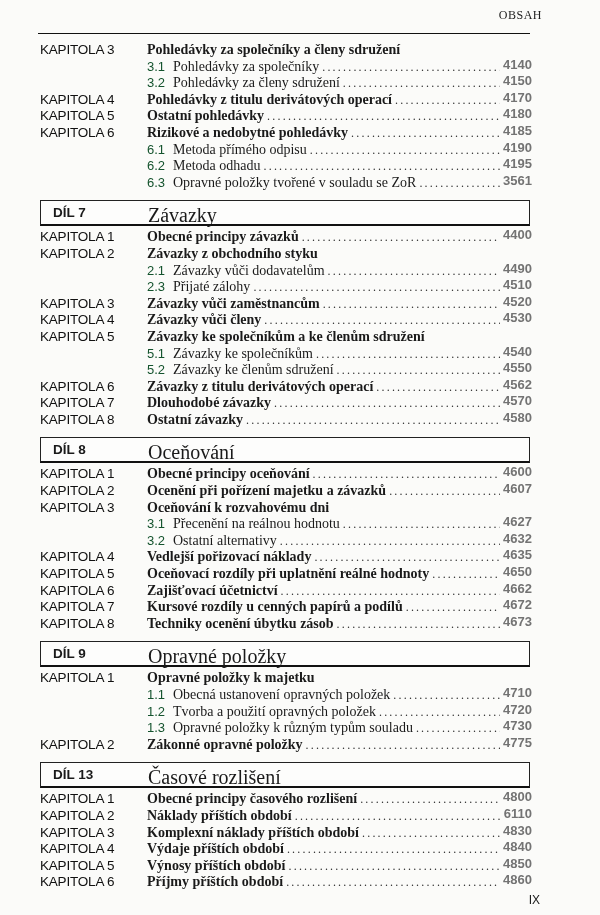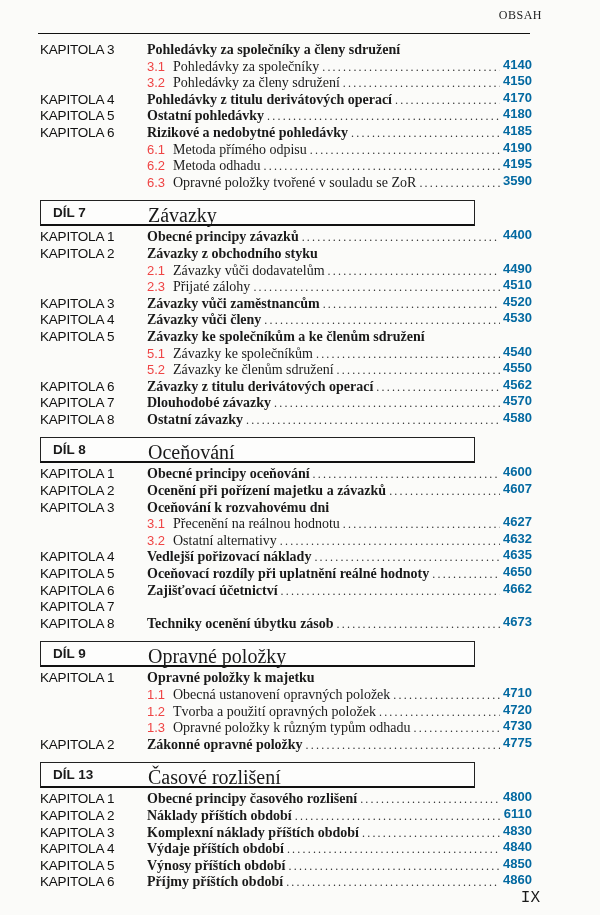--- a/index.html
+++ b/index.html
@@ -11,33 +11,33 @@
   .running-head {
     position: absolute; right: 70px; top: 8px; font-family: "Liberation Serif", serif;
     font-size: 12px; letter-spacing: 0.5px; color: #222;
   }
   .head-rule { position: absolute; left: 38px; width: 492px; top: 33px; height: 0; border-top: 1.5px solid #111; }
   .content { position: absolute; left: 38px; top: 42px; width: 494px; }
   .row { position: relative; height: 16.6px; line-height: 16.6px; font-size: 14px; }
   .kap { position: absolute; left: 2px; top: 0; font-family: "Liberation Sans", sans-serif; font-size: 13.5px; color: #111; letter-spacing: -0.2px; }
   .entry { position: absolute; left: 109px; right: 0; top: 0; display: flex; align-items: baseline; white-space: nowrap; overflow: hidden; }
   .entry.sub { left: 109px; }
-  .num { font-family: "Liberation Sans", sans-serif; font-size: 13px; width: 26px; flex: none; color: #ef4444; }
+  .num { font-family: "Liberation Sans", sans-serif; font-size: 13px; width: 26px; flex: none; color: #14532d; }
   .title { flex: none; }
   .title.bold { font-weight: bold; }
   .dots { flex: 1 1 auto; overflow: hidden; margin: 0 3px; color: #333; letter-spacing: 2.2px; font-size: 12px; }
   .dots::after { content: "........................................................................................................................"; }
-  .page-no { flex: none; font-family: "Liberation Sans", sans-serif; font-weight: bold; color: #0369a1; font-size: 13px; position: relative; top: -2px; }
+  .page-no { flex: none; font-family: "Liberation Sans", sans-serif; font-weight: bold; color: #737373; font-size: 13px; position: relative; top: -2px; }
   .part-box {
     position: relative; margin: 9px 0 3px 0; height: 26px; border: 1.5px solid #222; border-bottom: 2.5px solid #111;
-    width: 435px; left: 2px; box-sizing: border-box; background: #fdfdfc;
+    width: 490px; left: 2px; box-sizing: border-box; background: #fdfdfc;
   }
   .part-label { position: absolute; left: 12px; top: 4px; font-family: "Liberation Sans", sans-serif; font-weight: bold; font-size: 13.5px; }
   .part-title { position: absolute; left: 107px; top: 3px; font-size: 20px; }
-  .folio { position: absolute; right: 72px; bottom: 8px; font-family: Liberation Mono, monospace; font-size: 16px; }
+  .folio { position: absolute; right: 72px; bottom: 8px; font-family: Liberation Sans, sans-serif; font-size: 12px; }
 </style>
 </head>
 <body>
 
 <div class="page">
   <div class="running-head">OBSAH</div>
   <div class="head-rule"></div>
   <div class="content" id="toc">
       <div class="row">
         <span class="kap">KAPITOLA 3</span>
@@ -99,21 +99,21 @@
           <span class="title">Metoda odhadu</span>
           <span class="dots"></span>
           <span class="page-no">4195</span>
         </div>
       </div>
       <div class="row">
         <div class="entry sub">
           <span class="num">6.3</span>
           <span class="title">Opravné položky tvořené v souladu se ZoR</span>
           <span class="dots"></span>
-          <span class="page-no">3590</span>
+          <span class="page-no">3561</span>
         </div>
       </div>
       <div class="part-box">
         <span class="part-label">DÍL 7</span>
         <span class="part-title">Závazky</span>
       </div>
       <div class="row">
         <span class="kap">KAPITOLA 1</span>
         <div class="entry">
           <span class="title bold">Obecné principy závazků</span>
@@ -266,20 +266,25 @@
       <div class="row">
         <span class="kap">KAPITOLA 6</span>
         <div class="entry">
           <span class="title bold">Zajišťovací účetnictví</span>
           <span class="dots"></span>
           <span class="page-no">4662</span>
         </div>
       </div>
       <div class="row">
         <span class="kap">KAPITOLA 7</span>
+        <div class="entry">
+          <span class="title bold">Kursové rozdíly u cenných papírů a podílů</span>
+          <span class="dots"></span>
+          <span class="page-no">4672</span>
+        </div>
       </div>
       <div class="row">
         <span class="kap">KAPITOLA 8</span>
         <div class="entry">
           <span class="title bold">Techniky ocenění úbytku zásob</span>
           <span class="dots"></span>
           <span class="page-no">4673</span>
         </div>
       </div>
       <div class="part-box">
@@ -304,21 +309,21 @@
         <div class="entry sub">
           <span class="num">1.2</span>
           <span class="title">Tvorba a použití opravných položek</span>
           <span class="dots"></span>
           <span class="page-no">4720</span>
         </div>
       </div>
       <div class="row">
         <div class="entry sub">
           <span class="num">1.3</span>
-          <span class="title">Opravné položky k různým typům odhadu</span>
+          <span class="title">Opravné položky k různým typům souladu</span>
           <span class="dots"></span>
           <span class="page-no">4730</span>
         </div>
       </div>
       <div class="row">
         <span class="kap">KAPITOLA 2</span>
         <div class="entry">
           <span class="title bold">Zákonné opravné položky</span>
           <span class="dots"></span>
           <span class="page-no">4775</span>

